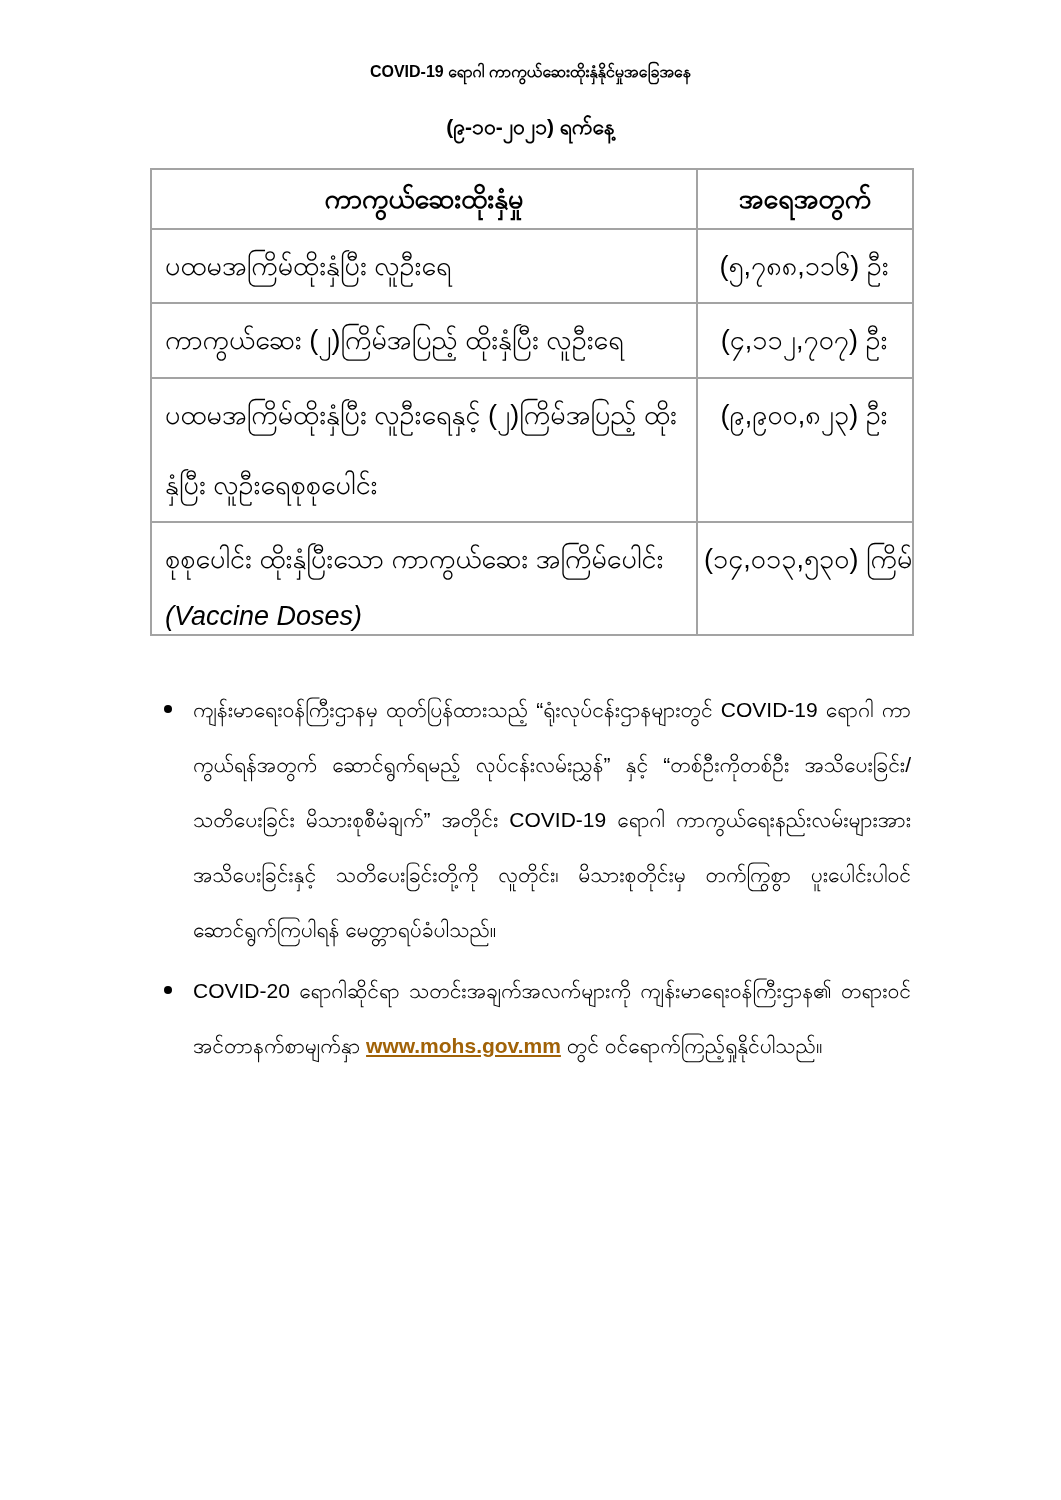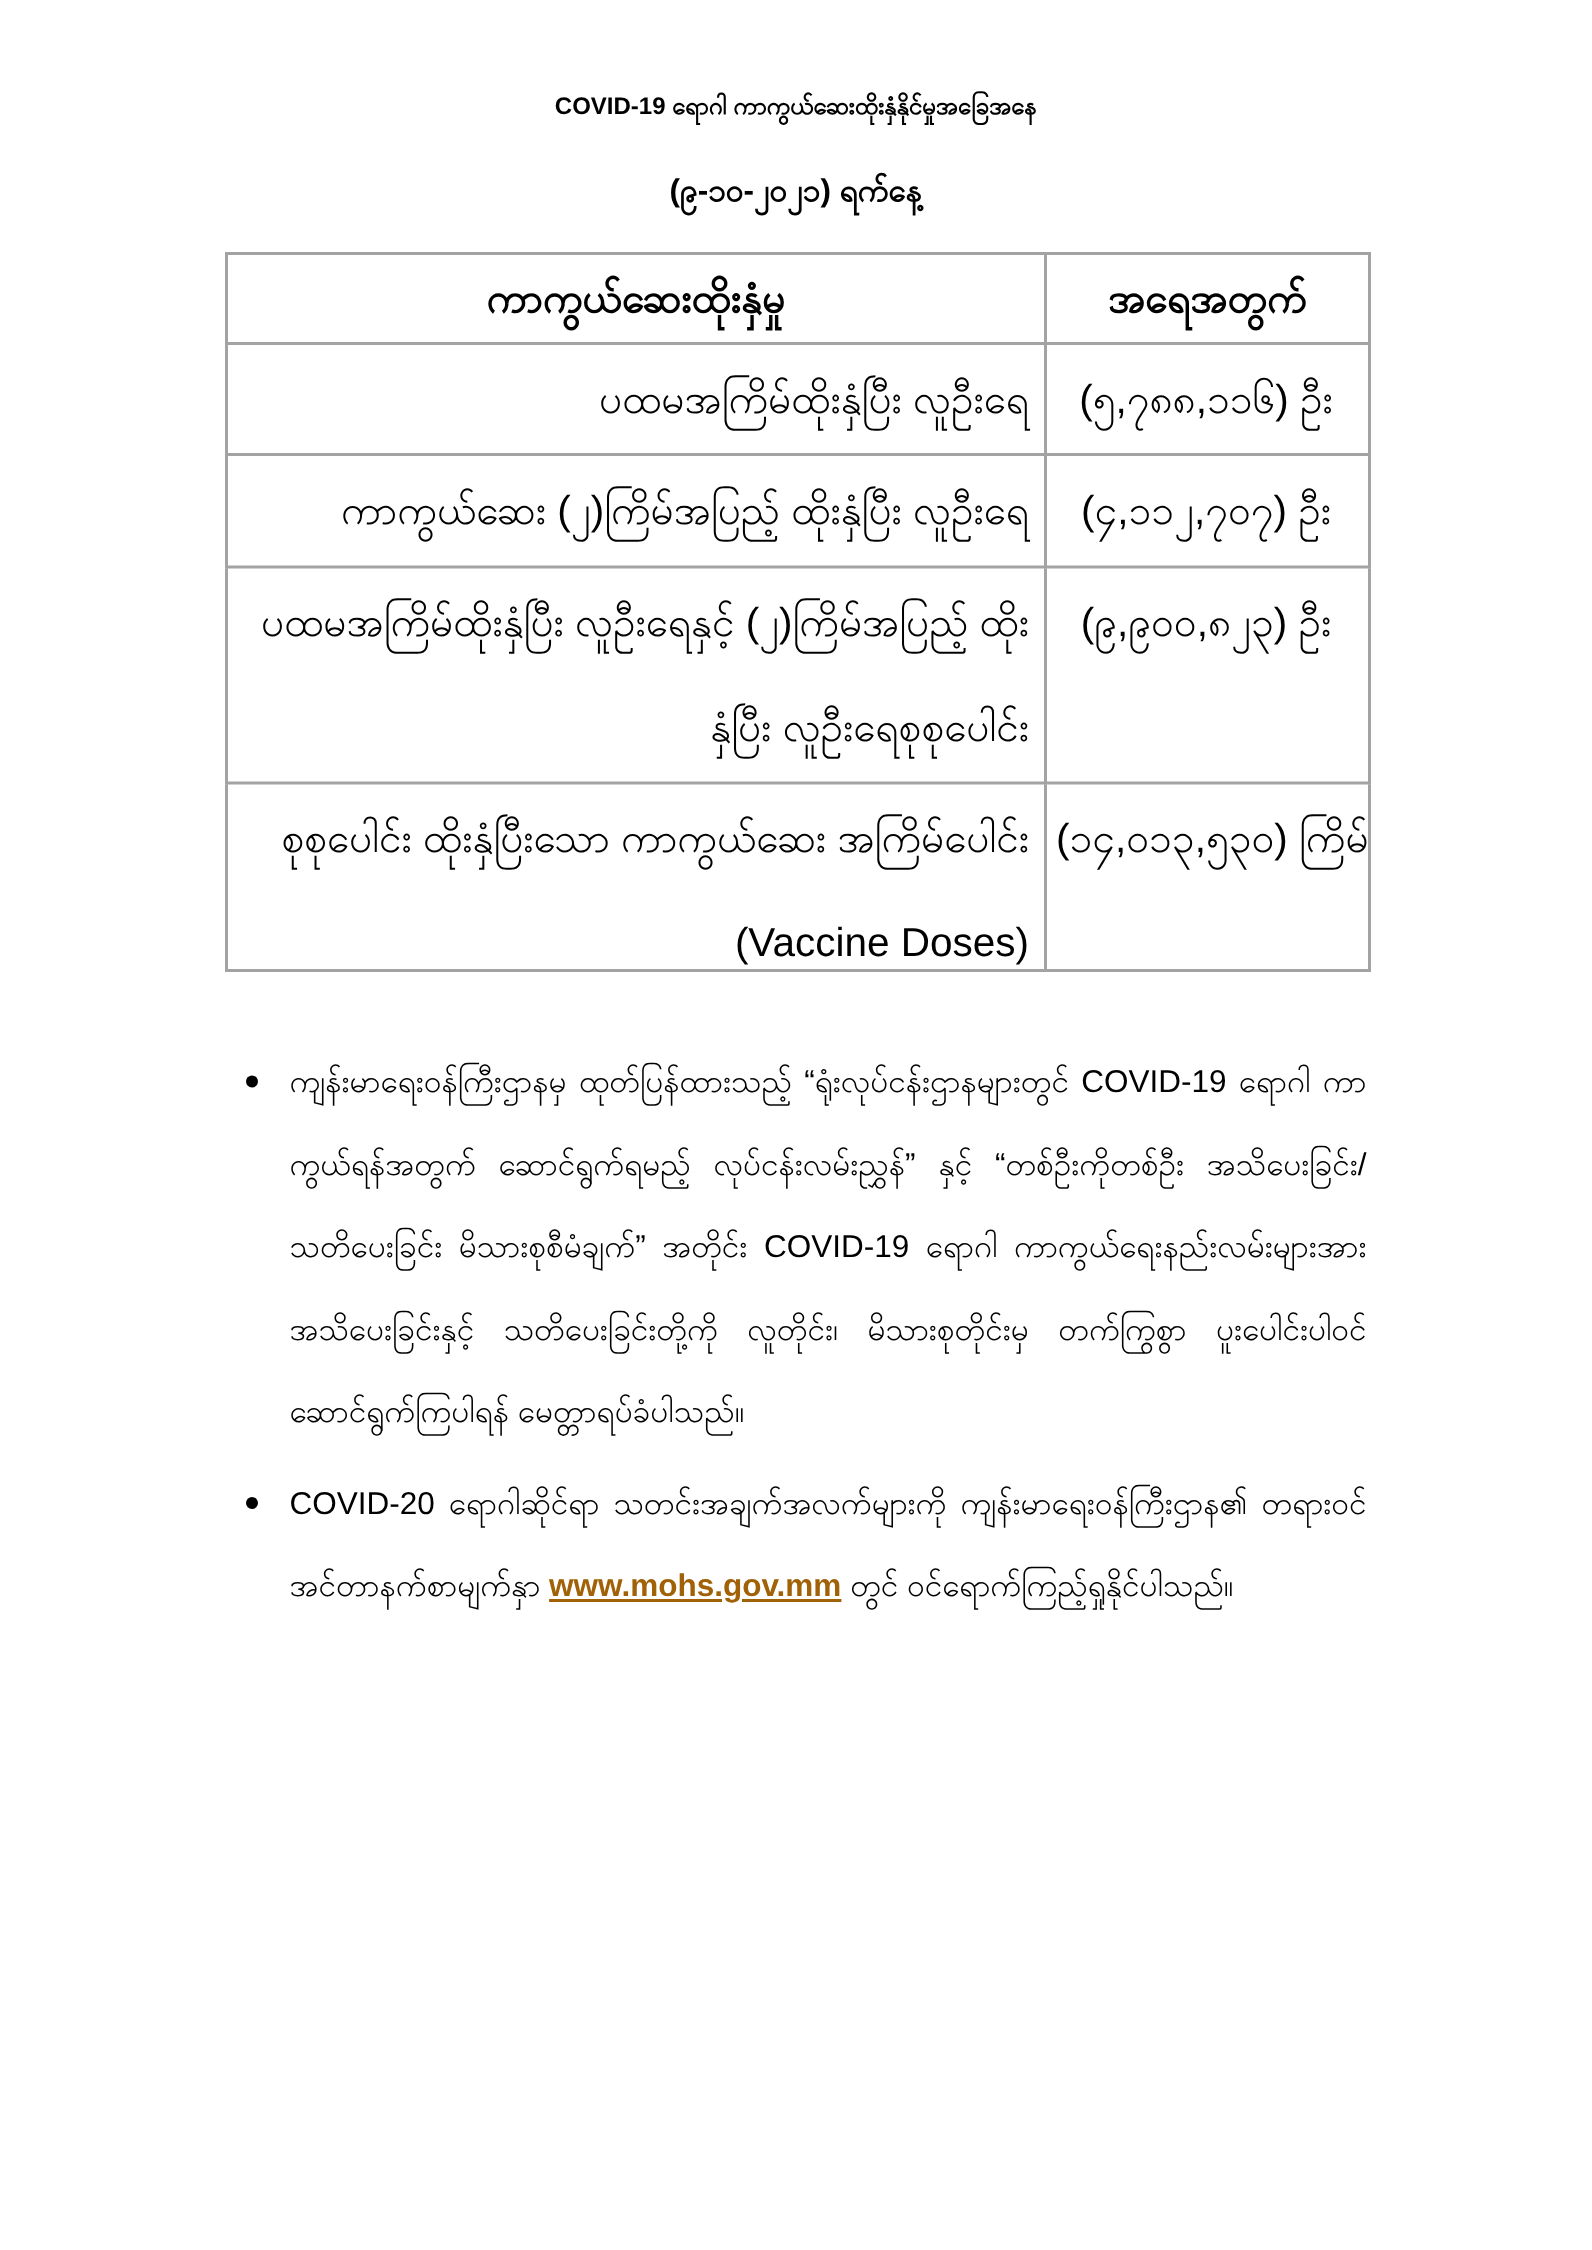--- a/index.html
+++ b/index.html
@@ -35,37 +35,37 @@
   }
   table.vax th{
     font-weight:bold;
     text-align:center;
     padding:11px 6px;
     line-height:1.35;
   }
   table.vax col.c1{width:546px;}
   table.vax col.c2{width:216px;}
   table.vax td.label{
-    text-align:right;
+    text-align:left;
     padding:1px 10px 1px 13px;
     line-height:2.6;
     border-radius:13px;
   }
   table.vax td.value{
     text-align:center;
     padding:1px 8px 1px 6px;
     line-height:2.6;
     white-space:nowrap;
   }
   tr.r1 td{height:55px;}
   tr.r2 td{height:53px;}
   tr.r3 td{height:108px;}
   tr.r4 td{height:91px;}
   td .sub-en{
-    display:block;line-height:1.2;margin-top:18px;
+    display:block;line-height:1.2;margin-top:6px;font-style:italic;
   }
   .bullets{
     margin:46px 150px 0 150px;
     padding:0;
     list-style:none;
   }
   .bullets li{
     position:relative;
     padding-left:43px;
     text-align:justify;

